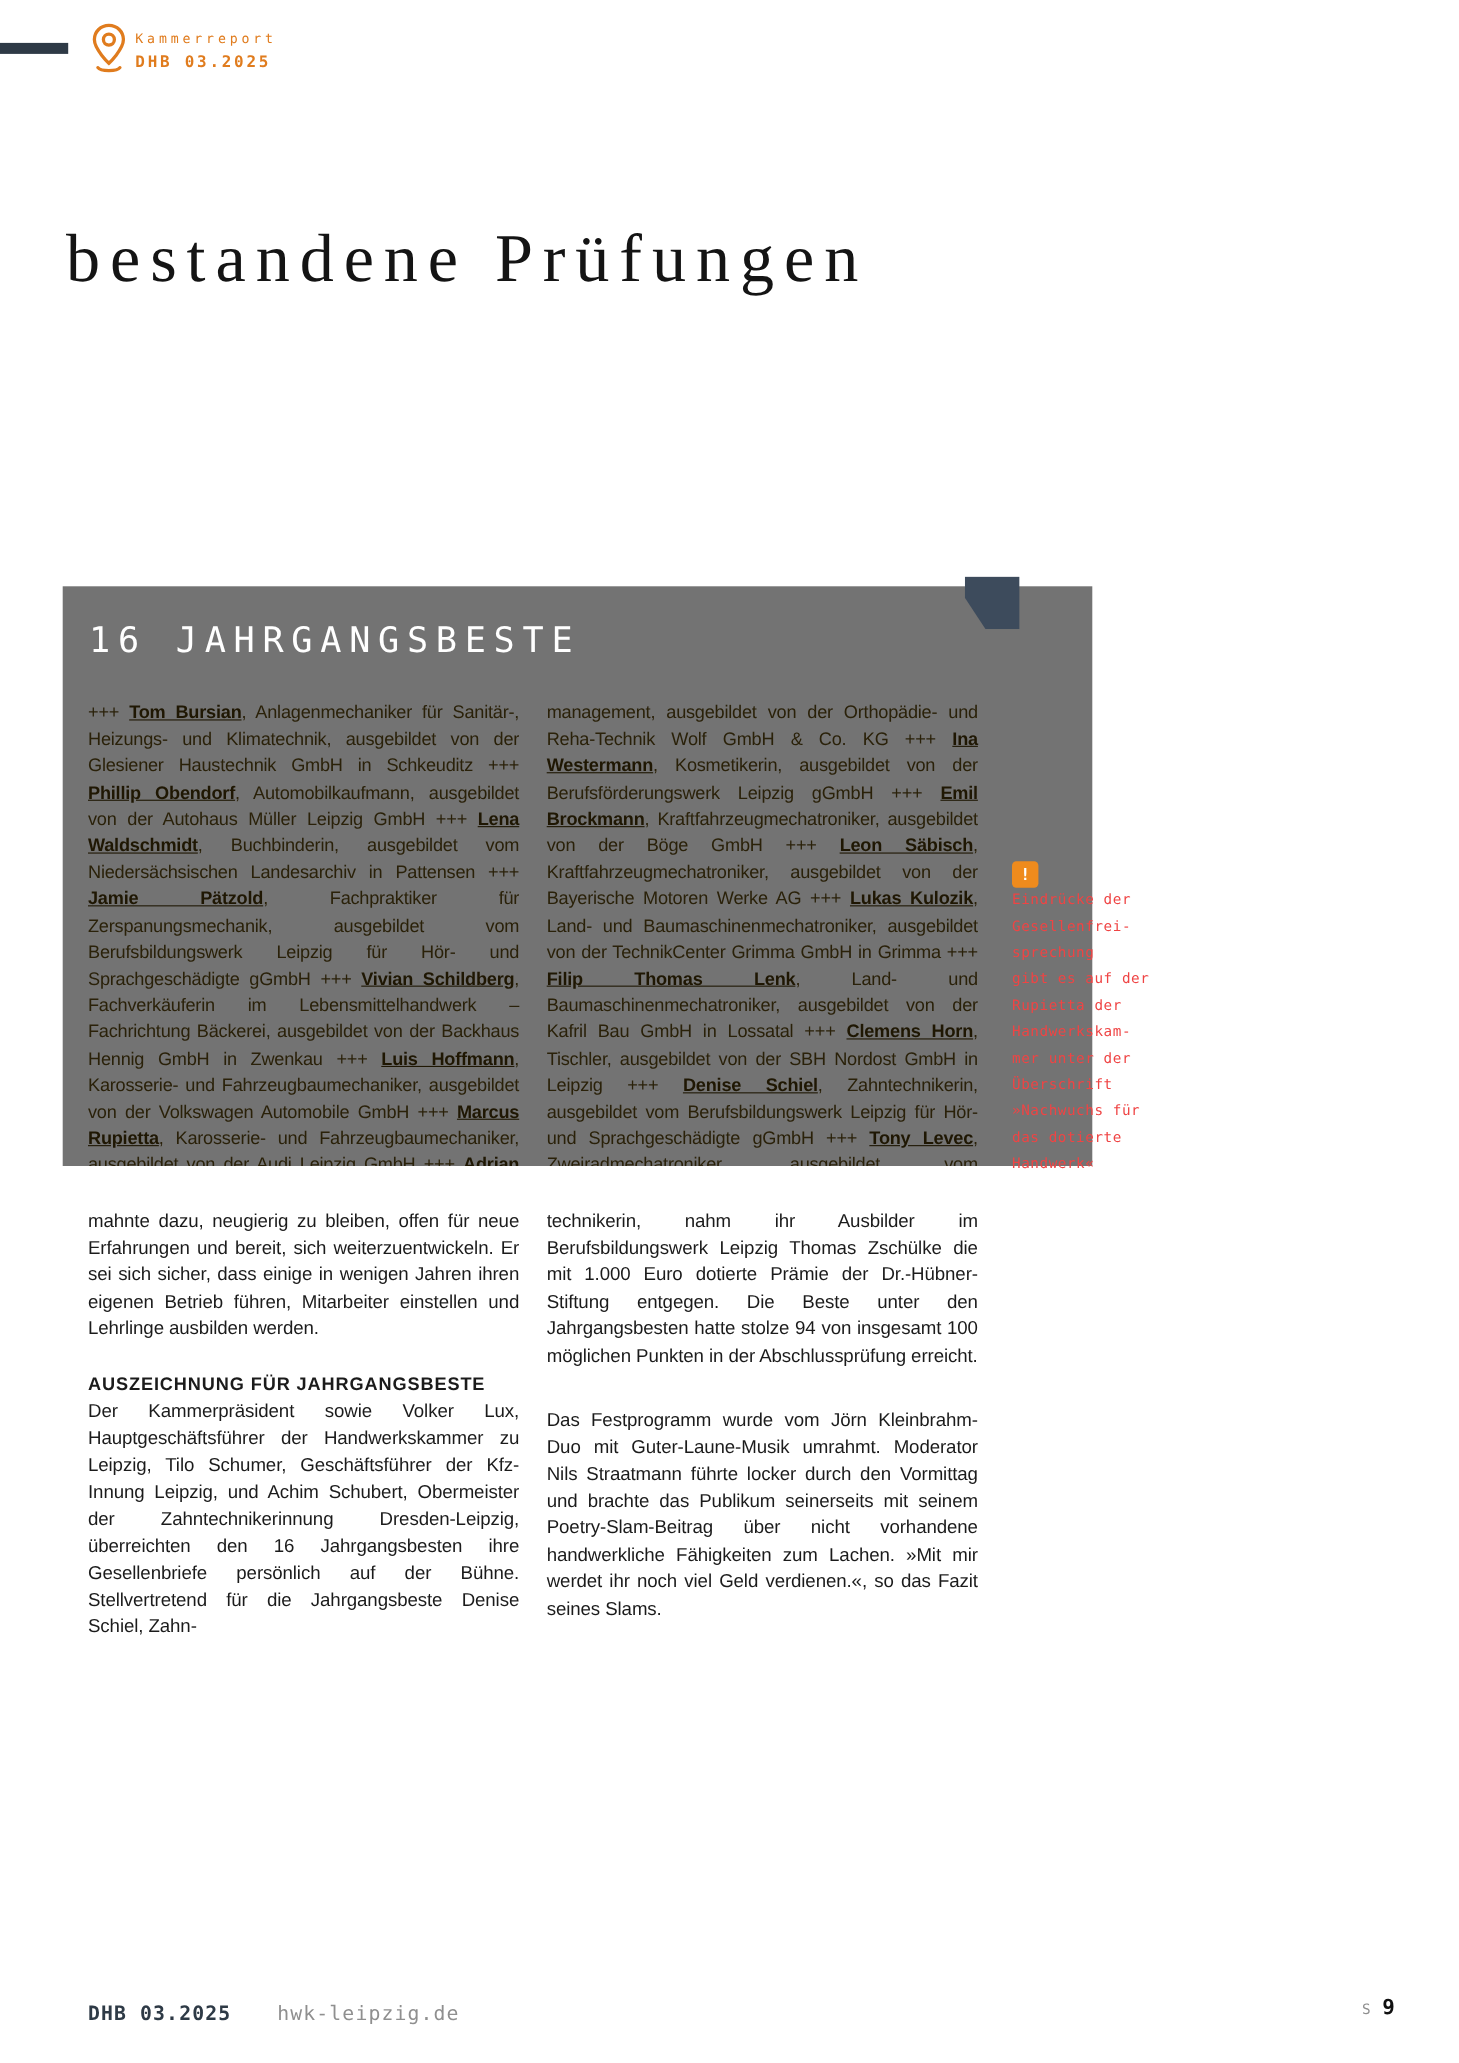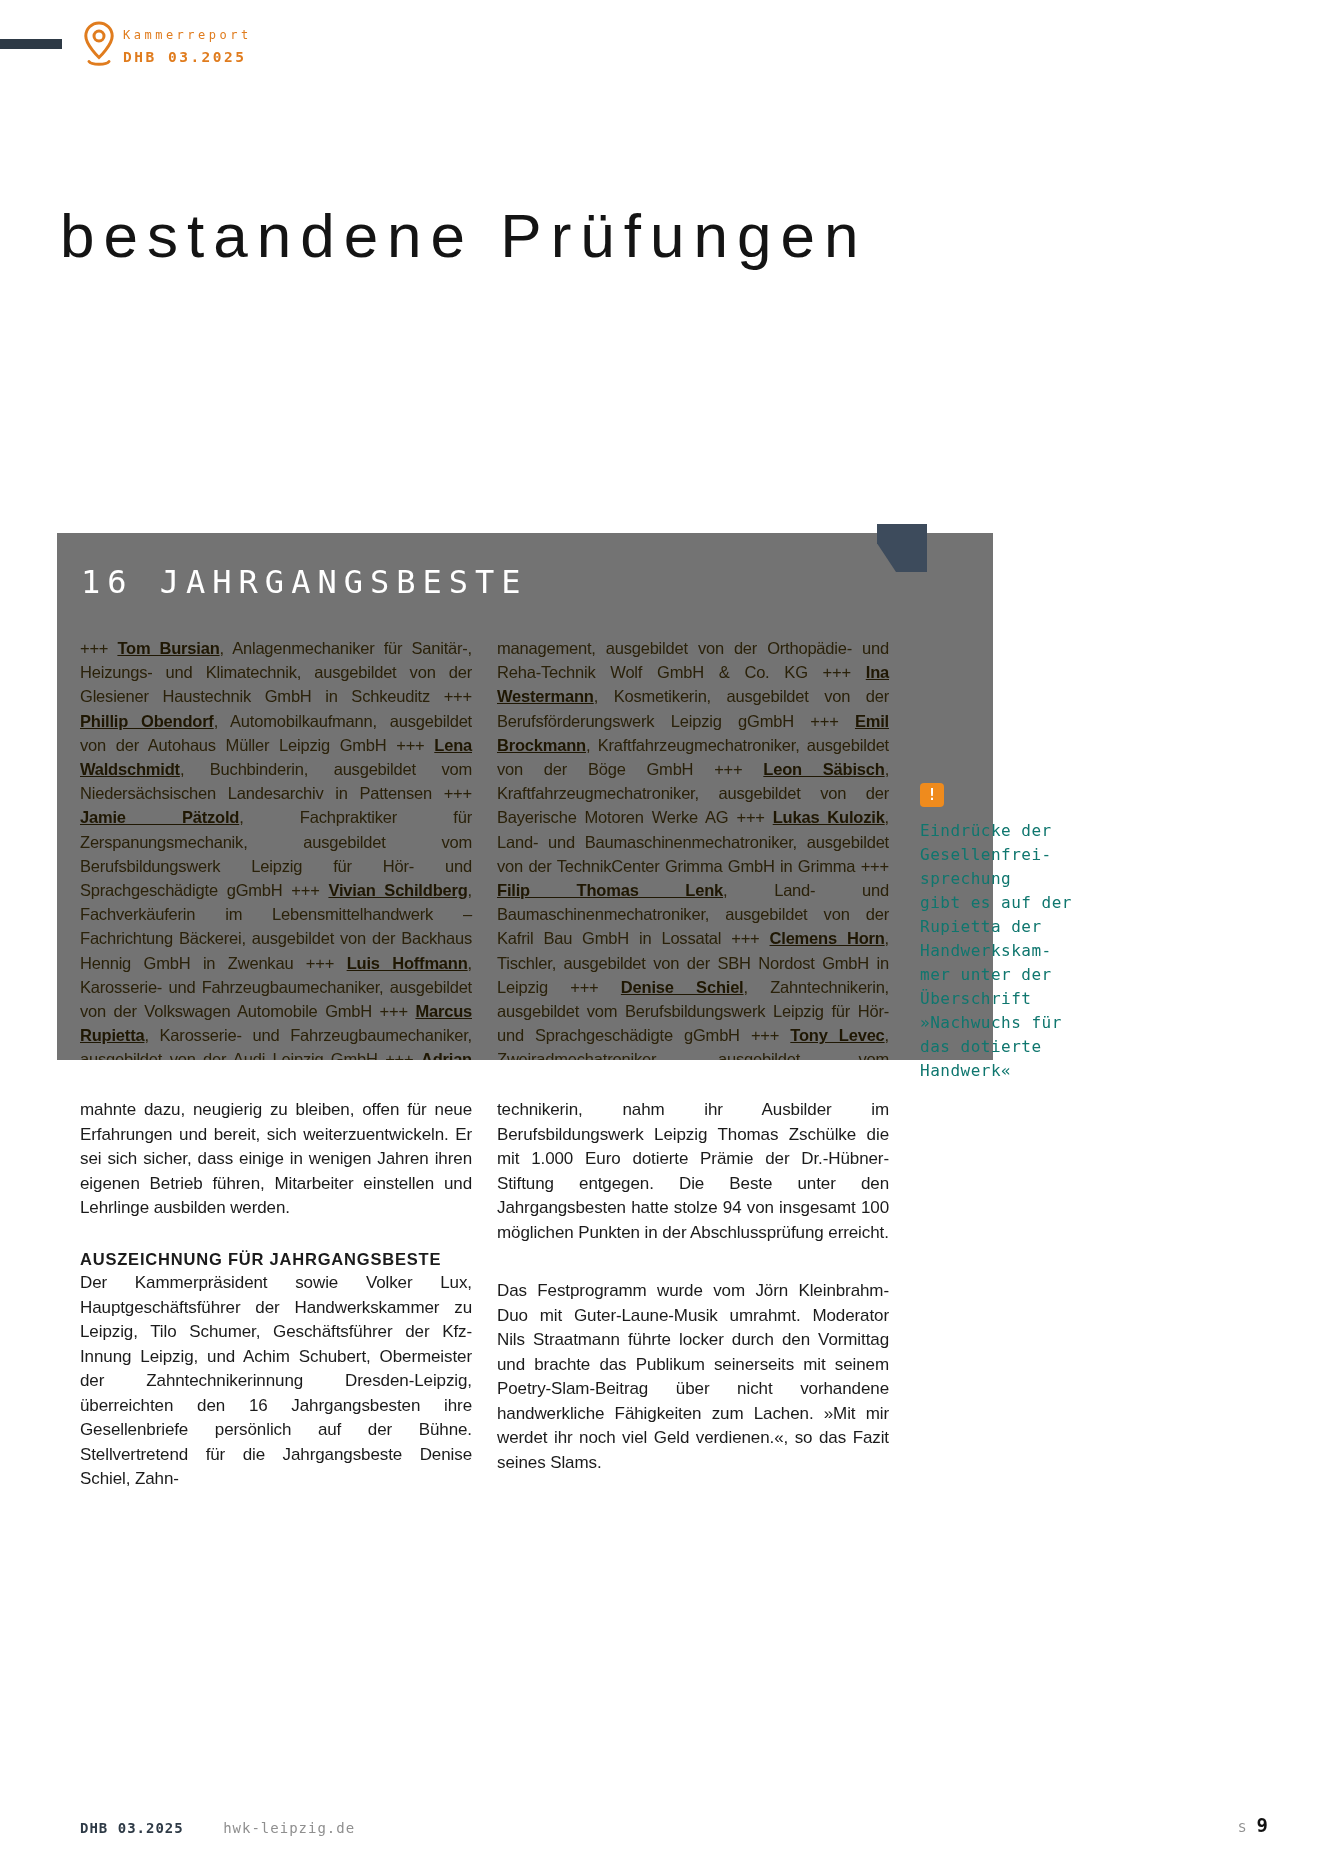--- a/index.html
+++ b/index.html
@@ -14,21 +14,21 @@
   .pub-name {
     font-family:"DejaVu Sans Mono", monospace; font-size:12px; letter-spacing:3.5px;
     color:#e07c1e; font-weight:500;
   }
   .issue {
     font-family:"DejaVu Sans Mono", monospace; font-size:14.5px; letter-spacing:2.5px;
     color:#e07c1e; font-weight:700; margin-top:7px;
   }
   .headline {
     position:absolute; left:60px; top:200px; white-space:nowrap;
-    font-family:Liberation Sans, sans-serif; font-size:62px; font-weight:500;
+    font-family:Liberation Serif, serif; font-size:62px; font-weight:500;
     letter-spacing:9px; color:#141414;
   }
   .feature {
     position:absolute; left:57px; top:533px; width:936px; height:527px;
     background:#737373; overflow:hidden;
   }
   .feature-title {
     position:absolute; left:24px; top:30px;
     font-family:"DejaVu Sans Mono", monospace; font-size:32px; font-weight:500;
     letter-spacing:7px; color:#ffffff; white-space:nowrap;
@@ -47,38 +47,37 @@
     clip-path: polygon(0 0, 100% 0, 100% 100%, 38% 100%, 0 40%);
   }
   .sidebar-note { position:absolute; left:920px; top:783px; width:156px; }
   .note-icon {
     width:24px; height:24px; background:#ef8b1d; border-radius:4px;
     color:#ffffff; font-weight:700; font-size:15px;
     font-family:"DejaVu Sans Mono", monospace;
     display:flex; align-items:center; justify-content:center;
   }
   .note-lines {
-    margin-top:12px;
-    font-family:"DejaVu Sans Mono", monospace; font-size:16px;
-    line-height:24px; letter-spacing:0.5px; color:#0f766e;
+    font-family:"DejaVu Sans Mono", monospace; font-size:13px;
+    line-height:24px; letter-spacing:0.5px; color:#ef4444;
   }
   .article-col {
     position:absolute; top:1098px; width:392px;
     font-size:17px; line-height:24.5px; letter-spacing:-0.1px;
     text-align:justify; color:#1b1b1b;
   }
   .acol1 { left:80px; }
   .acol2 { left:497px; }
   .article-col p { margin:0; }
   .p-gap { margin-bottom:26px !important; }
   .p-gap-lg { margin-bottom:34px !important; }
   .subhead { font-weight:700; font-size:16.5px; letter-spacing:0.8px; margin-bottom:3px; text-align:left; }
   .footer-left {
     position:absolute; left:80px; top:1820px;
-    font-family:"DejaVu Sans Mono", monospace; font-size:14px; letter-spacing:1px;
+    font-family:"DejaVu Sans Mono", monospace; font-size:18px; letter-spacing:1px;
   }
   .footer-issue { color:#2e3a46; font-weight:700; display:inline-block; margin-right:30px; }
   .footer-site { color:#8f8f8f; display:inline-block; }
   .footer-page { position:absolute; right:58px; top:1814px; white-space:nowrap; }
   .page-prefix { font-family:"DejaVu Sans Mono", monospace; font-size:13px; color:#8f8f8f; letter-spacing:1px; }
   .page-num { font-family:"DejaVu Sans Mono", monospace; font-size:19px; font-weight:700; color:#111111; margin-left:5px; }
 </style>
 </head>
 <body>
 

